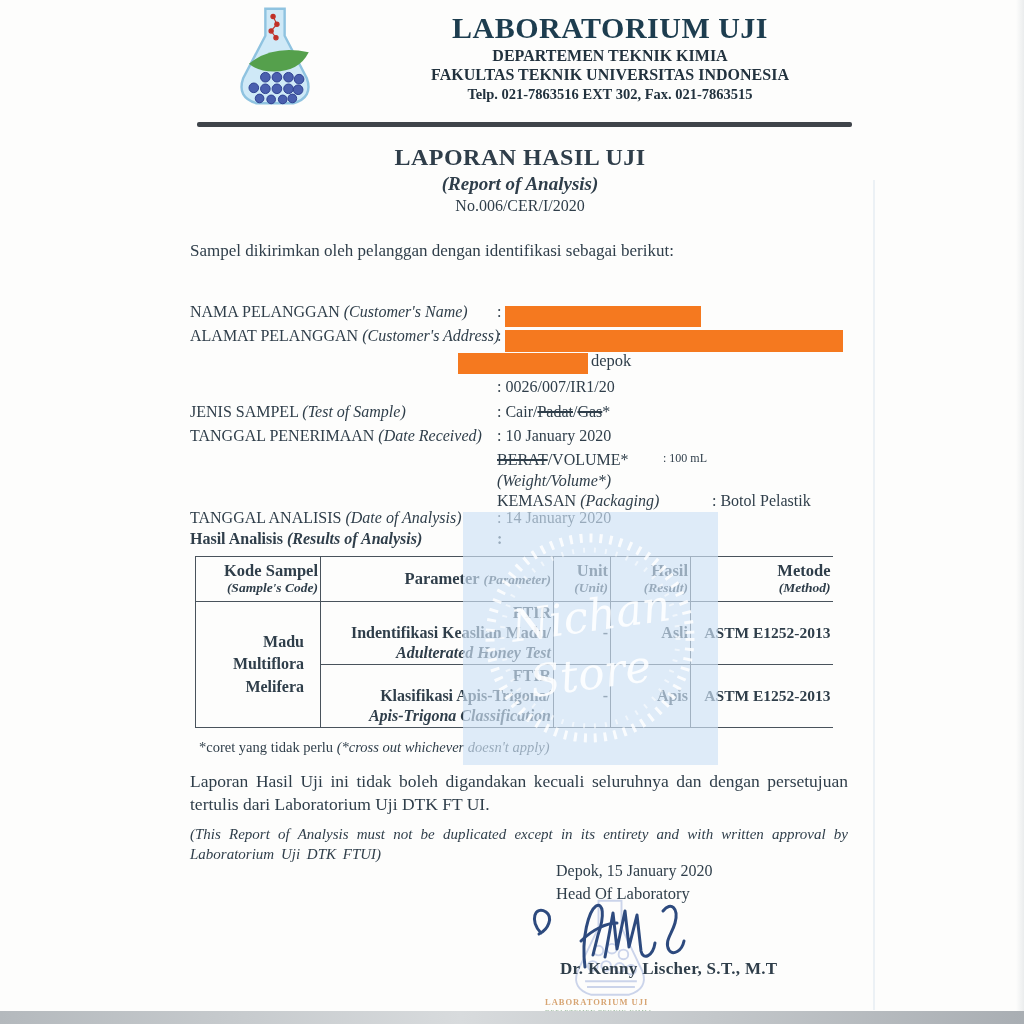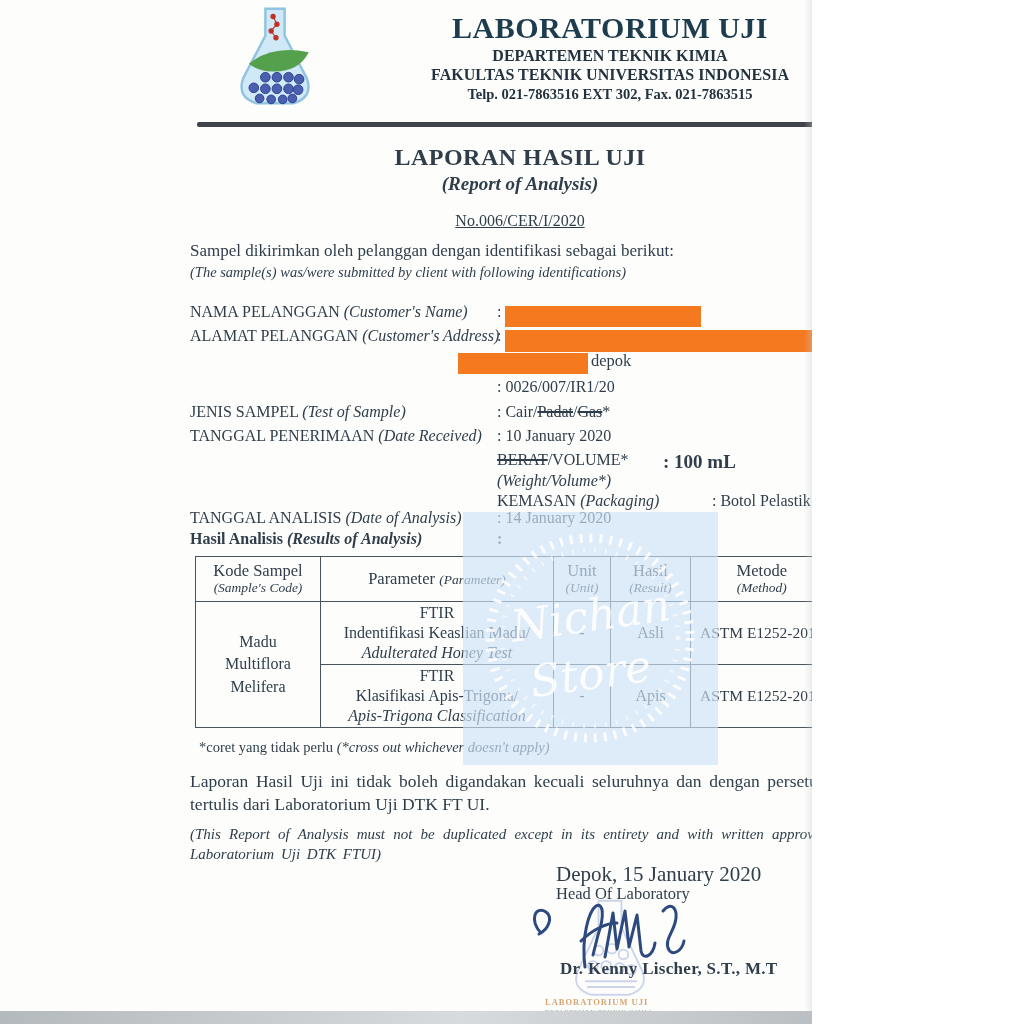--- a/index.html
+++ b/index.html
@@ -1,68 +1,68 @@
 <!DOCTYPE html>
 <html><head>
 <meta charset="utf-8">
 <style>
   html,body{margin:0;padding:0;background:#ffffff;}
   #page{
-    position:relative;width:812px;height:1024px;overflow:hidden;
+    position:relative;width:1024px;height:1024px;overflow:hidden;
     background:#fdfdfc;color:#2f3e4a;
     font-family:"Liberation Serif","DejaVu Serif",serif;
   }
   .abs{position:absolute;}
   .it{font-style:italic;}
   .b{font-weight:bold;}
   .strike{text-decoration:line-through;text-decoration-thickness:1.5px;}
   
   .hdr-text{left:340px;top:12px;width:540px;text-align:center;color:#22323e;}
   .org{font-size:30px;font-weight:bold;letter-spacing:.5px;color:#1d3d4f;line-height:1.05;}
   .dept{font-size:16px;font-weight:bold;margin-top:3px;}
   .fac{font-size:16px;font-weight:bold;margin-top:1px;}
   .tel{font-size:14.5px;font-weight:bold;margin-top:2px;}
   .rule{left:197px;top:122px;width:655px;height:5px;background:#3f444a;border-radius:2px;}
   
   .titleblock{left:190px;top:144px;width:660px;text-align:center;}
   .t1{font-size:24px;font-weight:bold;letter-spacing:.5px;}
   .t2{font-size:19px;font-weight:bold;font-style:italic;margin-top:2px;}
-  .t3{font-size:16px;margin-top:17px;text-decoration:underline;}
+  .t3{font-size:16px;margin-top:2px;}
   
   .intro-id{left:190px;top:241px;font-size:17px;}
   .intro-en{left:190px;top:264px;font-size:14.5px;font-style:italic;}
   
   .flabel{position:absolute;left:190px;font-size:16px;white-space:nowrap;}
   .fvalue{position:absolute;left:497px;font-size:16px;white-space:nowrap;}
   .len{font-style:italic;}
   .redact{position:absolute;background:#f5791f;}
   
   .tblwrap{left:195px;top:556px;}
   table.res{border-collapse:collapse;table-layout:fixed;width:637px;}
-  table.res td,table.res th{border:1.4px solid #49535c;padding:1px 2px;text-align:center;vertical-align:middle;font-weight:normal;}
+  table.res td,table.res th{border:1.4px solid #49535c;padding:1px 2px;text-align:right;vertical-align:middle;font-weight:bold;}
   table.res td:last-child,table.res th:last-child{border-right:none;}
   .th-id{font-size:16.5px;line-height:1.15;}
   .th-en{font-size:13.5px;font-style:italic;line-height:1.1;}
   .cell-3l{font-size:16px;line-height:1.25;}
   .method{font-size:15.5px;}
   .samplecode{font-size:16px;line-height:1.4;}
   
   .wm{left:463px;top:512px;width:255px;height:253px;background:rgba(207,226,246,.66);pointer-events:none;}
   .wm svg{position:absolute;left:0;top:0;}
   .wmtext{position:absolute;width:100%;text-align:center;color:rgba(255,255,255,.88);
     font-style:italic;font-family:"DejaVu Serif",serif;transform:rotate(-8deg);}
   .wm1{top:78px;font-size:44px;}
   .wm2{top:136px;font-size:44px;}
   
   .footnote{left:199px;top:739px;font-size:14.5px;}
   .disc{left:190px;top:770px;width:658px;text-align:justify;}
   .disc-id{font-size:17.5px;line-height:1.3;}
   .disc-en{font-size:15px;font-style:italic;line-height:1.35;margin-top:8px;word-spacing:3px;}
   
-  .sig-date{left:556px;top:862px;font-size:21px;}
+  .sig-date{left:556px;top:862px;font-size:16px;}
   .sig-role{left:556px;top:884px;font-size:16.5px;}
   .sig-name{left:560px;top:959px;font-size:17px;font-weight:bold;letter-spacing:.3px;}
   .stamp1{left:545px;top:997px;font-size:8.5px;font-weight:bold;letter-spacing:1px;color:rgba(201,135,70,.75);}
   .stamp2{left:545px;top:1008px;font-size:6.5px;letter-spacing:.8px;color:rgba(120,160,125,.8);}
   
   .vline{left:873px;top:180px;width:2px;height:830px;background:rgba(160,190,215,.18);}
   .bottombar{left:0;bottom:0;width:1024px;height:13px;
     background:linear-gradient(to right,#b4b9bd,#d8dbdd 45%,#c3c7ca 70%,#a9aeb3);}
   .rightedge{right:0;top:0;width:8px;height:1024px;background:linear-gradient(to left,rgba(200,206,210,.35),rgba(200,206,210,0));}
 </style>
@@ -111,42 +111,41 @@
 
   <div class="abs rule"></div>
 
   <div class="abs titleblock">
     <div class="t1">LAPORAN HASIL UJI</div>
     <div class="t2">(Report of Analysis)</div>
     <div class="t3">No.006/CER/I/2020</div>
   </div>
 
   <div class="abs intro-id">Sampel dikirimkan oleh pelanggan dengan identifikasi sebagai berikut:</div>
-  <div class="abs intro-en">(The sample(s) was/were submitted by client with following identifications)</div>
 
   <div class="flabel" style="top:303px;"><span>NAMA PELANGGAN </span><span class="len">(Customer's Name)</span></div>
   <div class="fvalue" style="top:303px;">:</div>
   <div class="redact" style="left:505px;top:306px;width:196px;height:21px;"></div>
 
   <div class="flabel" style="top:327px;"><span>ALAMAT PELANGGAN </span><span class="len">(Customer's Address)</span></div>
   <div class="fvalue" style="top:327px;">:</div>
   <div class="redact" style="left:505px;top:330px;width:338px;height:22px;"></div>
   <div class="redact" style="left:458px;top:353px;width:130px;height:21px;"></div>
   <div class="abs" style="left:591px;top:351px;font-size:16.5px;">depok</div>
 
   <div class="fvalue" style="top:378px;text-align:center;">: 0026/007/IR1/20</div>
 
   <div class="flabel" style="top:403px;"><span>JENIS SAMPEL </span><span class="len">(Test of Sample)</span></div>
   <div class="fvalue" style="top:403px;"><span>: Cair/</span><span class="strike">Padat</span><span>/</span><span class="strike">Gas</span><span>*</span></div>
 
   <div class="flabel" style="top:427px;"><span>TANGGAL PENERIMAAN </span><span class="len">(Date Received)</span></div>
   <div class="fvalue" style="top:427px;">: 10 January 2020</div>
 
   <div class="fvalue" style="top:451px;"><span class="strike">BERAT</span><span>/VOLUME*</span></div>
-  <div class="abs" style="left:663px;top:451px;font-size:19px;font-weight:bold;">: 100 mL</div>
+  <div class="abs" style="left:663px;top:451px;font-size:12px;">: 100 mL</div>
   <div class="fvalue len" style="top:472px;">(Weight/Volume*)</div>
 
   <div class="fvalue" style="top:492px;"><span>KEMASAN </span><span class="len">(Packaging)</span></div>
   <div class="abs" style="left:712px;top:492px;font-size:16px;">: Botol Pelastik</div>
 
   <div class="flabel" style="top:509px;"><span>TANGGAL ANALISIS </span><span class="len">(Date of Analysis)</span></div>
   <div class="fvalue" style="top:509px;">: 14 January 2020</div>
 
   <div class="flabel b" style="top:530px;"><span>Hasil Analisis </span><span class="len">(Results of Analysis)</span></div>
   <div class="fvalue b" style="top:530px;">:</div>

